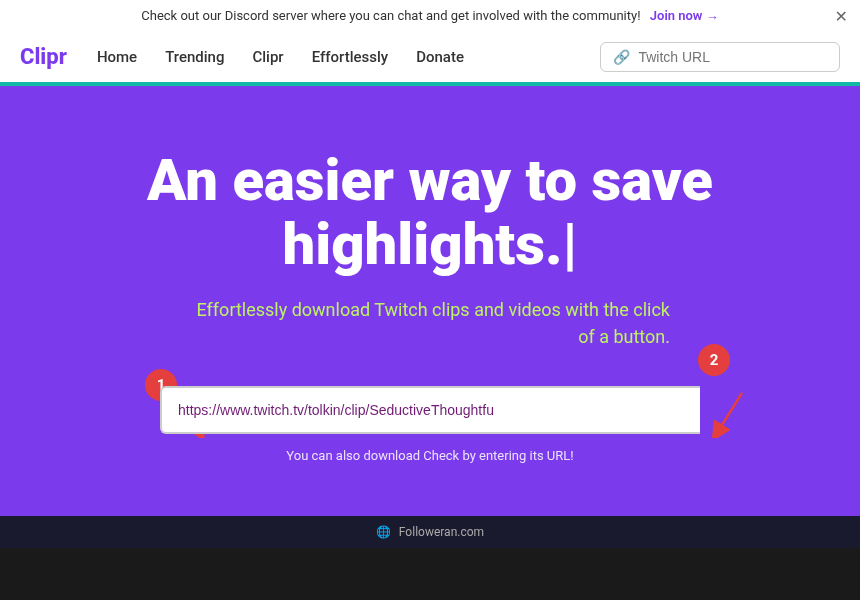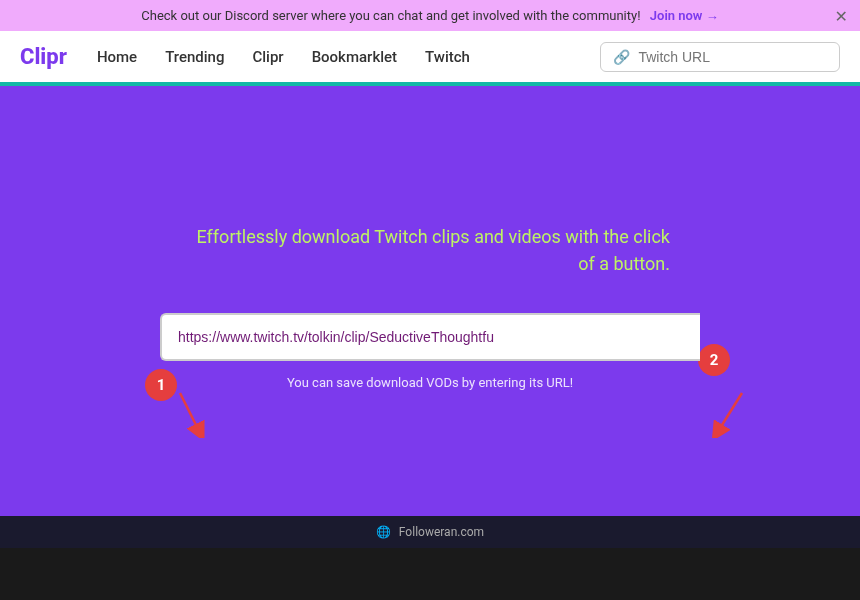--- a/index.html
+++ b/index.html
@@ -11,21 +11,21 @@
     body {
       width: 860px;
       height: 600px;
       overflow: hidden;
       font-family: -apple-system, BlinkMacSystemFont, 'Segoe UI', Roboto, sans-serif;
       background: #1a1a1a;
     }
 
     
     #announcement-bar {
-      background: #f0abfc;
+      background: #ffffff;
       text-align: center;
       padding: 8px 16px;
       font-size: 13px;
       color: #333;
       position: relative;
     }
 
     #announcement-bar a {
       color: #7c3aed;
       font-weight: 600;
@@ -235,34 +235,35 @@
     <li>
       <a href="#">Home</a>
     </li>
     <li>
       <a href="#">Trending</a>
     </li>
     <li>
       <a href="#">Clipr</a>
     </li>
     <li>
-      <a href="#">Bookmarklet</a>
-    </li>
-    <li>
-      <a href="#">Twitch</a>
+      <a href="#">Effortlessly</a>
+    </li>
+    <li>
+      <a href="#">Donate</a>
     </li>
   </ul>
 
   <div id="search-bar">
     <span id="link-icon">🔗</span>
     <input type="text" placeholder="Twitch URL" style="">
   </div>
 </nav>
 
 <section id="hero">
+  <h1 id="hero-title">An easier way to save highlights.|</h1>
   <p id="hero-subtitle">Effortlessly download Twitch clips and videos with the click of a button.</p>
 
   <div class="annotation-circle" id="annotation-1">
     <span>1</span>
   </div>
 
   <svg class="arrow-annotation" style="left:170px;bottom:78px;width:40px;height:50px;">
     <defs>
       <marker id="ah1" markerWidth="8" markerHeight="8" refX="4" refY="4" orient="auto">
         <path d="M0,0 L8,4 L0,8 Z" fill="#e53e3e"></path>
@@ -281,19 +282,19 @@
         <path d="M0,0 L8,4 L0,8 Z" fill="#e53e3e"></path>
       </marker>
     </defs>
     <line x1="40" y1="5" x2="15" y2="45" stroke="#e53e3e" stroke-width="2.5" marker-end="url(#ah2)"></line>
   </svg>
 
   <div id="cta-row">
     <input id="url-input" type="text" value="https://www.twitch.tv/tolkin/clip/SeductiveThoughtfu" style="">
   </div>
 
-  <p id="below-cta">You can save download VODs by entering its URL!</p>
+  <p id="below-cta">You can also download Check by entering its URL!</p>
 </section>
 
 <div id="footer-bar">
   <span>🌐</span>
   <span>Followeran.com</span>
 </div>
 
 </body></html>

